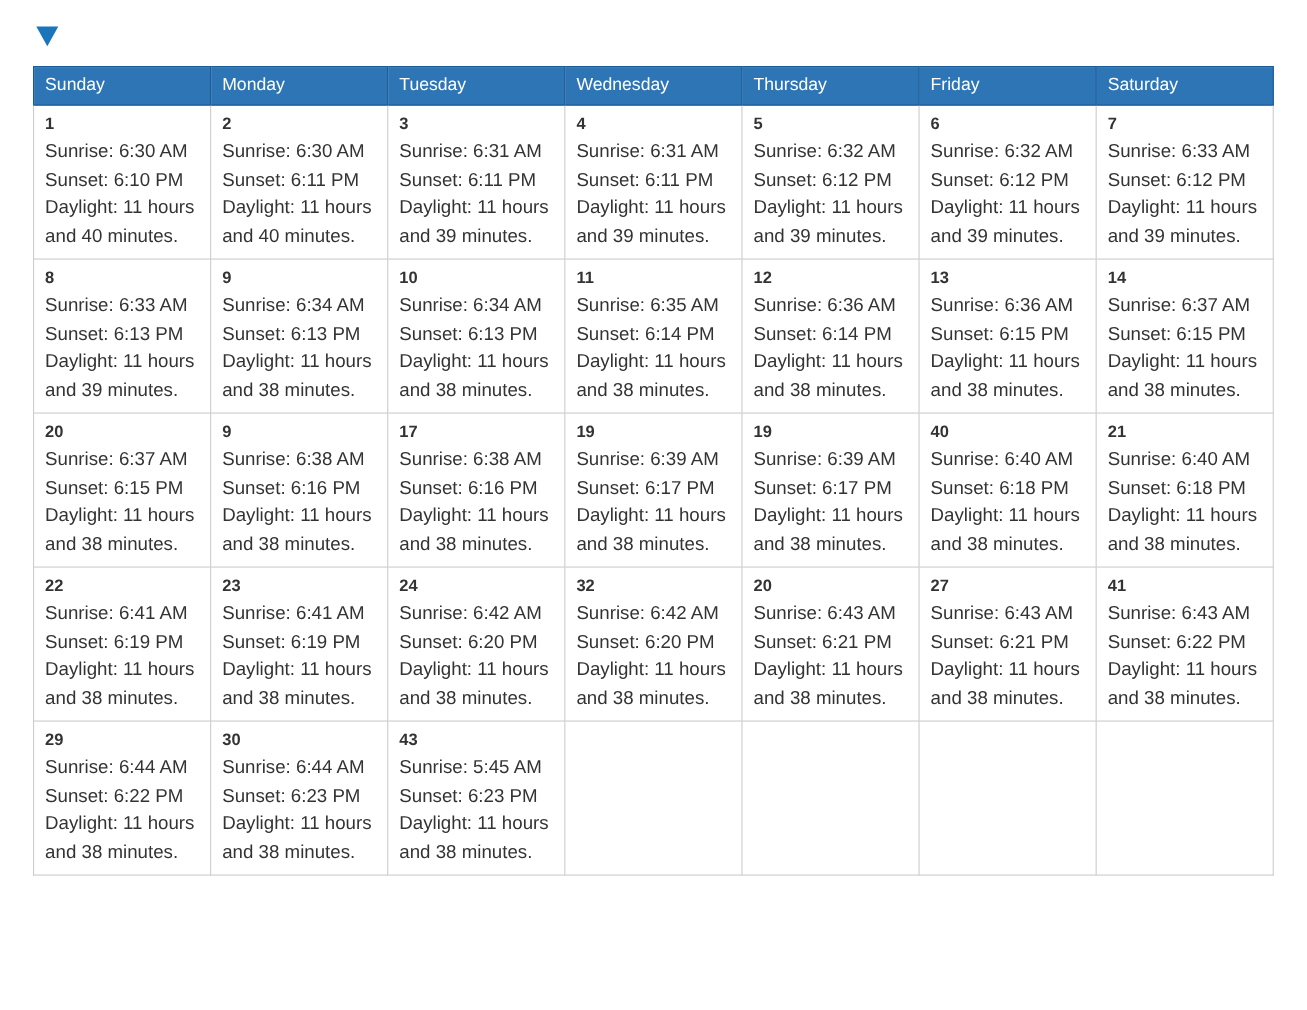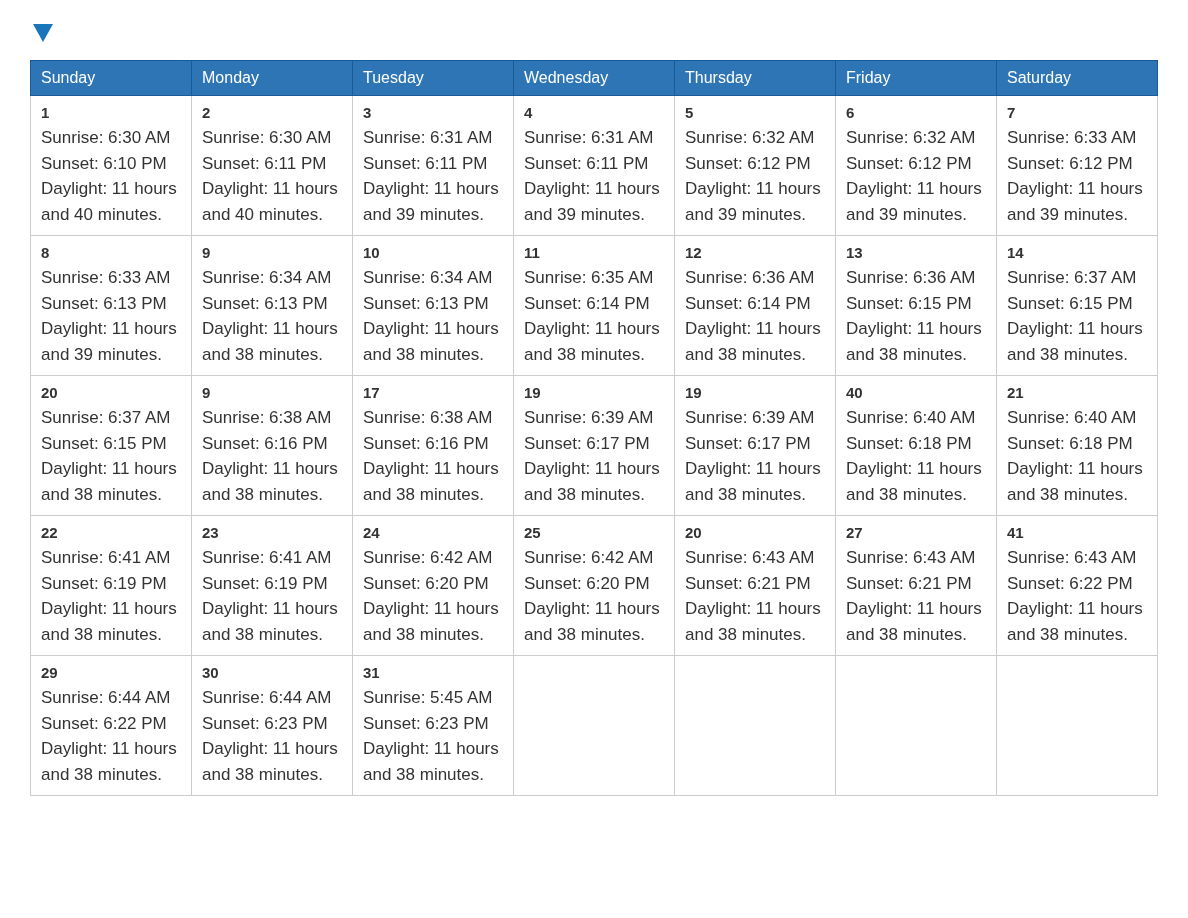--- a/index.html
+++ b/index.html
@@ -322,21 +322,21 @@
       </td>
         <td>
         <span class="day-number">24</span>
         <div class="day-info">
           <span>Sunrise: 6:42 AM</span><br>
           <span>Sunset: 6:20 PM</span><br>
           <span>Daylight: 11 hours and 38 minutes.</span>
         </div>
       </td>
         <td>
-        <span class="day-number">25</span>
+        <span class="day-number">32</span>
         <div class="day-info">
           <span>Sunrise: 6:42 AM</span><br>
           <span>Sunset: 6:20 PM</span><br>
           <span>Daylight: 11 hours and 38 minutes.</span>
         </div>
       </td>
         <td>
         <span class="day-number">20</span>
         <div class="day-info">
           <span>Sunrise: 6:43 AM</span><br>
@@ -372,21 +372,21 @@
       </td>
         <td>
         <span class="day-number">30</span>
         <div class="day-info">
           <span>Sunrise: 6:44 AM</span><br>
           <span>Sunset: 6:23 PM</span><br>
           <span>Daylight: 11 hours and 38 minutes.</span>
         </div>
       </td>
         <td>
-        <span class="day-number">31</span>
+        <span class="day-number">43</span>
         <div class="day-info">
           <span>Sunrise: 5:45 AM</span><br>
           <span>Sunset: 6:23 PM</span><br>
           <span>Daylight: 11 hours and 38 minutes.</span>
         </div>
       </td>
         <td></td>
         <td></td>
         <td></td>
         <td></td>

